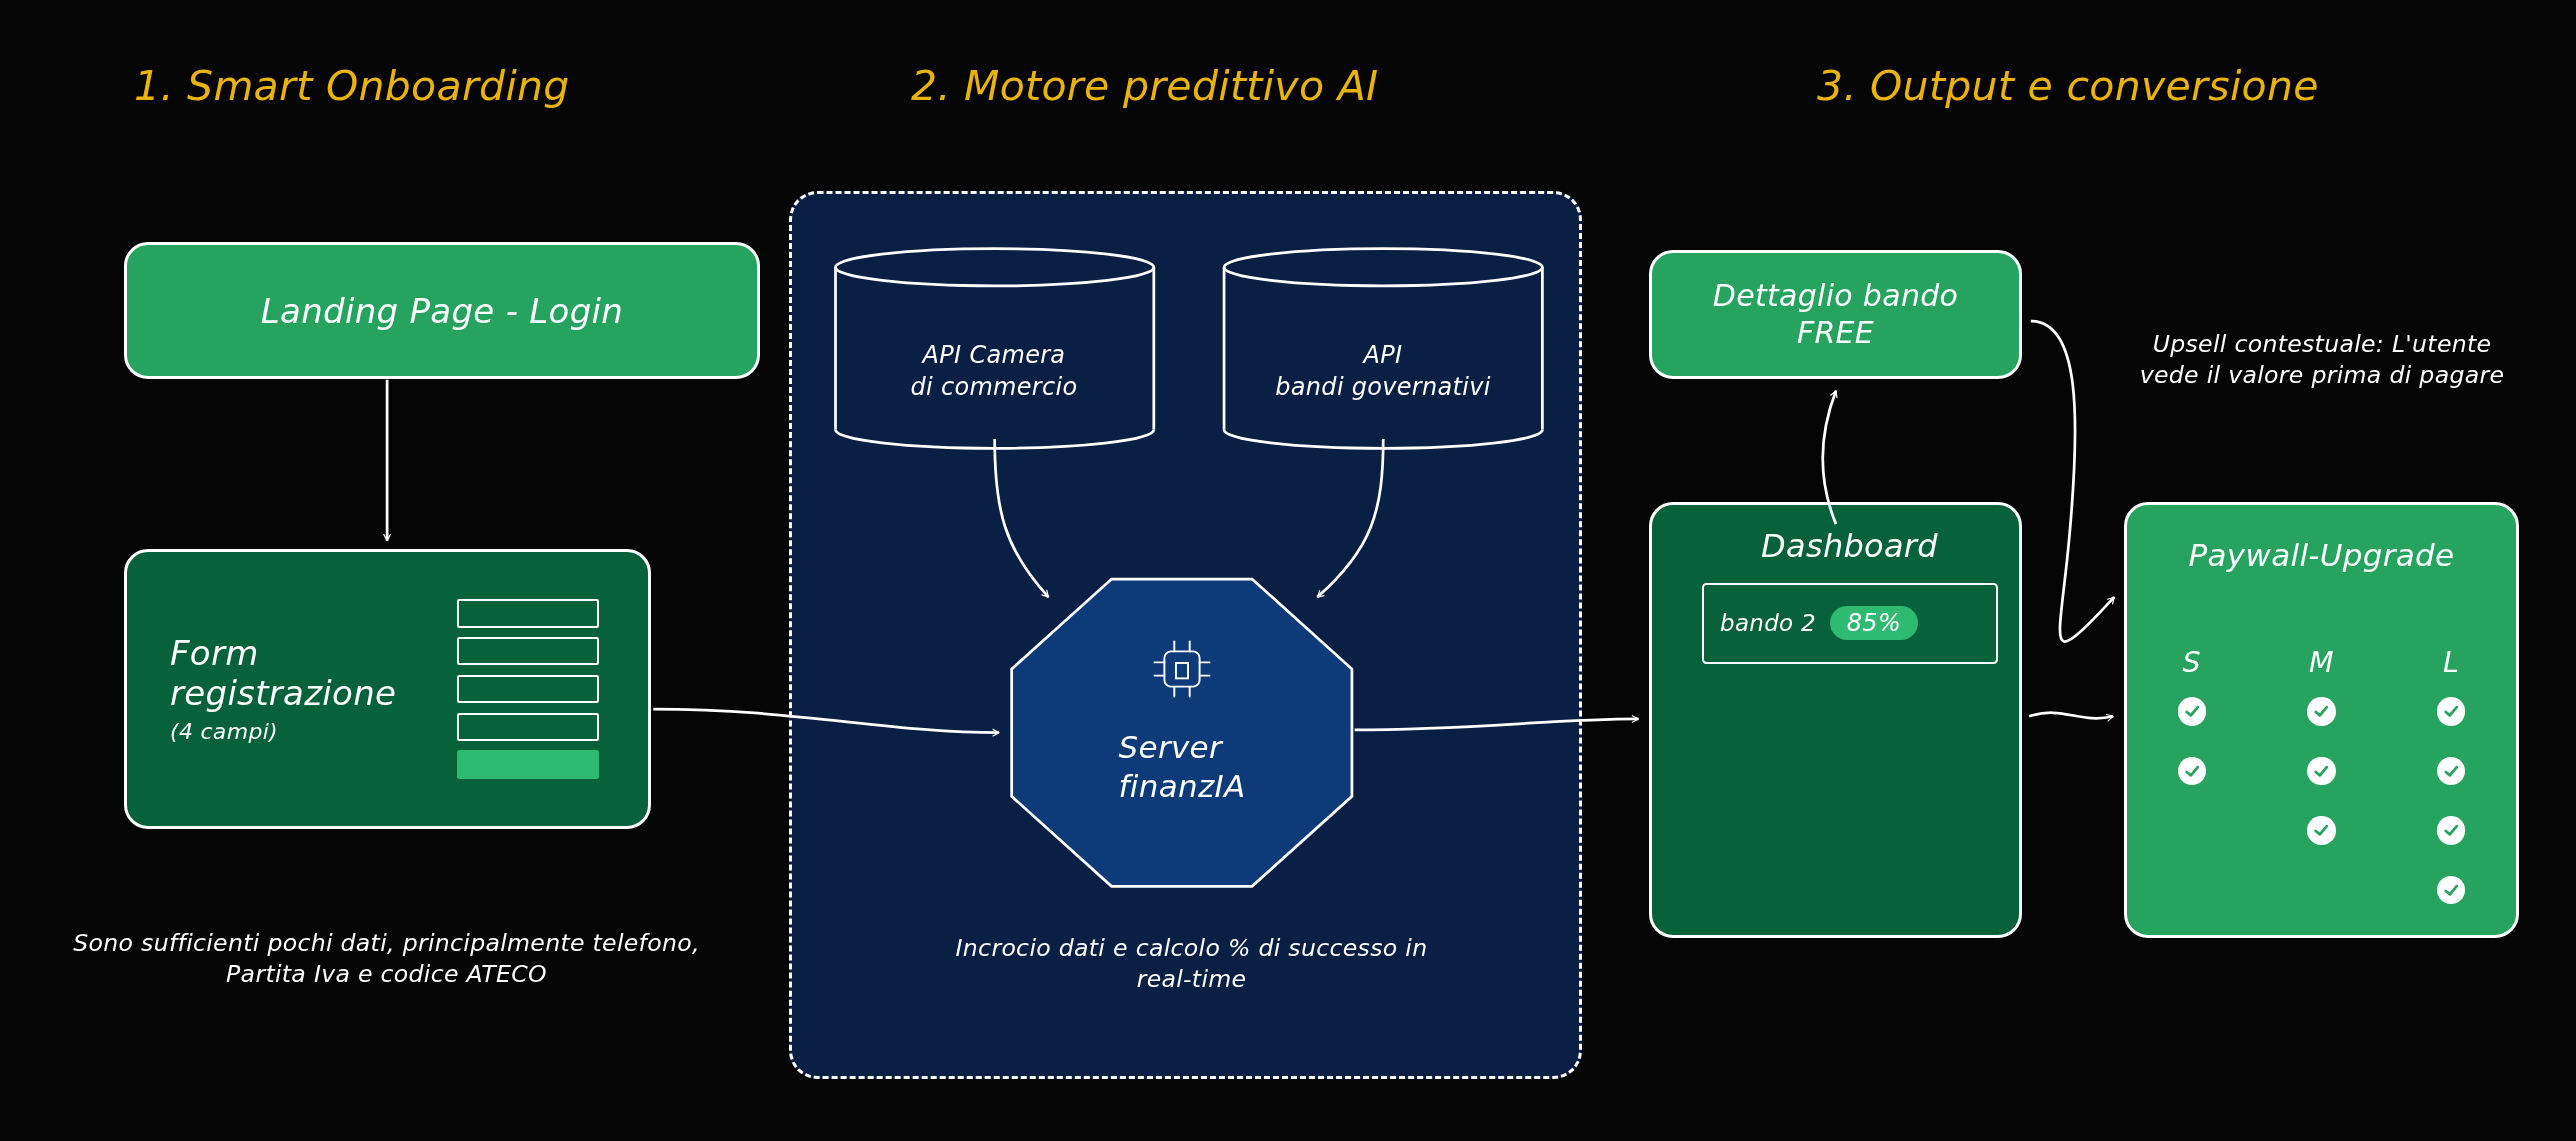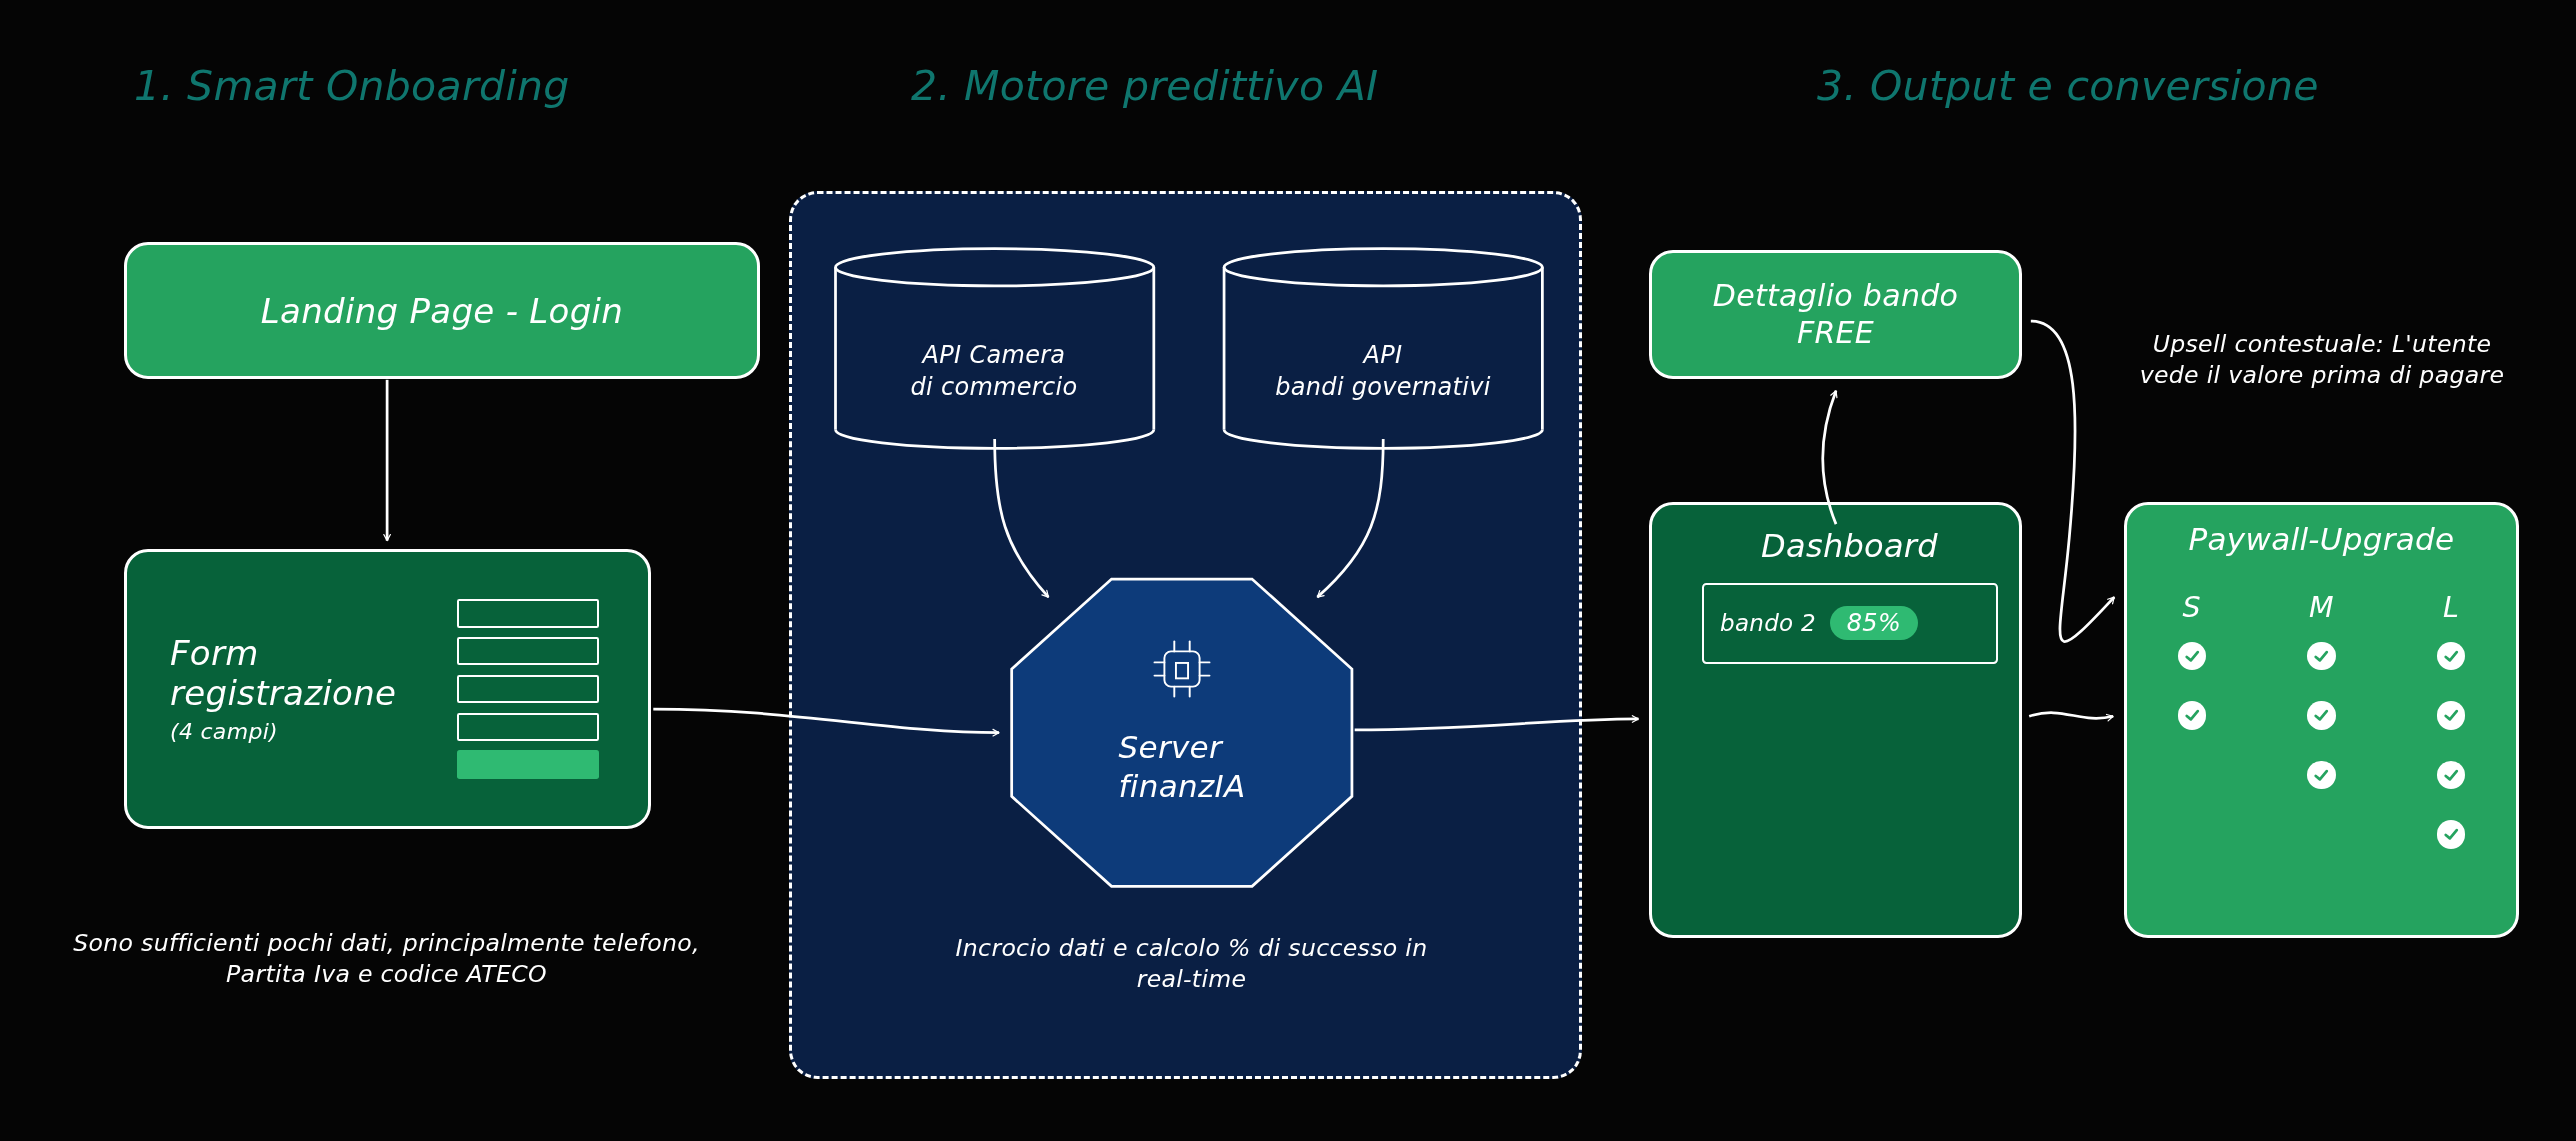--- a/index.html
+++ b/index.html
@@ -7,21 +7,21 @@
     width:2576px;height:1141px;position:relative;overflow:hidden;
     font-family:"DejaVu Sans",sans-serif;
     background:#050505;
   }
   .hand{font-family:"DejaVu Sans",sans-serif;font-style:italic;font-weight:400;letter-spacing:0.3px;}
   #stage{position:absolute;inset:0;}
   svg.layer{position:absolute;left:0;top:0;width:2576px;height:1141px;overflow:visible;pointer-events:none;}
 
   
   .heading{
-    position:absolute;color:#0f766e;white-space:nowrap;
+    position:absolute;color:#eab308;white-space:nowrap;
     font-size:41px;line-height:1;
   }
 
   
   .card{
     position:absolute;box-sizing:border-box;
     border:3.3px solid #ffffff;border-radius:24px;
     display:flex;flex-direction:column;align-items:center;justify-content:center;
     color:#ffffff;text-align:center;
   }
@@ -75,21 +75,21 @@
              justify-content:flex-start;padding-top:22px;padding-left:28px;}
   #dashboard .dash-title{font-size:32px;margin-bottom:17.6px;}
   .bando-row{
     width:296px;height:81px;border:2.7px solid #fff;border-radius:4.4px;box-sizing:border-box;
     display:flex;align-items:center;padding-left:16.5px;margin-bottom:15.4px;
   }
   .bando-name{font-size:23px;}
   .pct{margin-left:14.3px;background:#2fba72;border-radius:18.7px;padding:3.3px 16.5px;font-size:24px;}
 
   #paywall{left:2124px;top:502px;width:395px;height:436px;
-           justify-content:flex-start;padding-top:16px;}
+           justify-content:space-between;padding-top:32px;}
   #paywall .pw-title{font-size:31px;}
   .tiers{display:flex;width:100%;justify-content:space-around;margin-top:34px;}
   .tier{display:flex;flex-direction:column;align-items:center;width:33%;}
   .tier .tname{font-size:28.5px;margin-bottom:17.6px;}
   .check{width:28.5px;height:28.5px;border-radius:50%;background:#ffffff;margin-bottom:31px;
          display:flex;align-items:center;justify-content:center;}
   .check svg{width:16.5px;height:16.5px;}
 
   #cap3{left:2130px;top:329px;width:384px;}
 </style>

